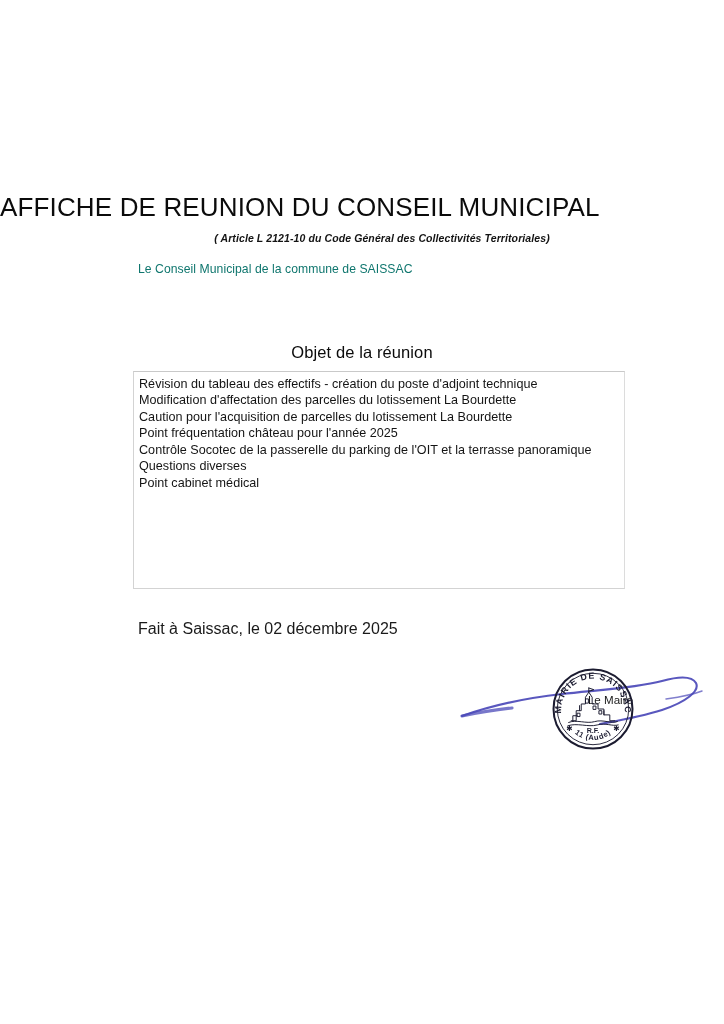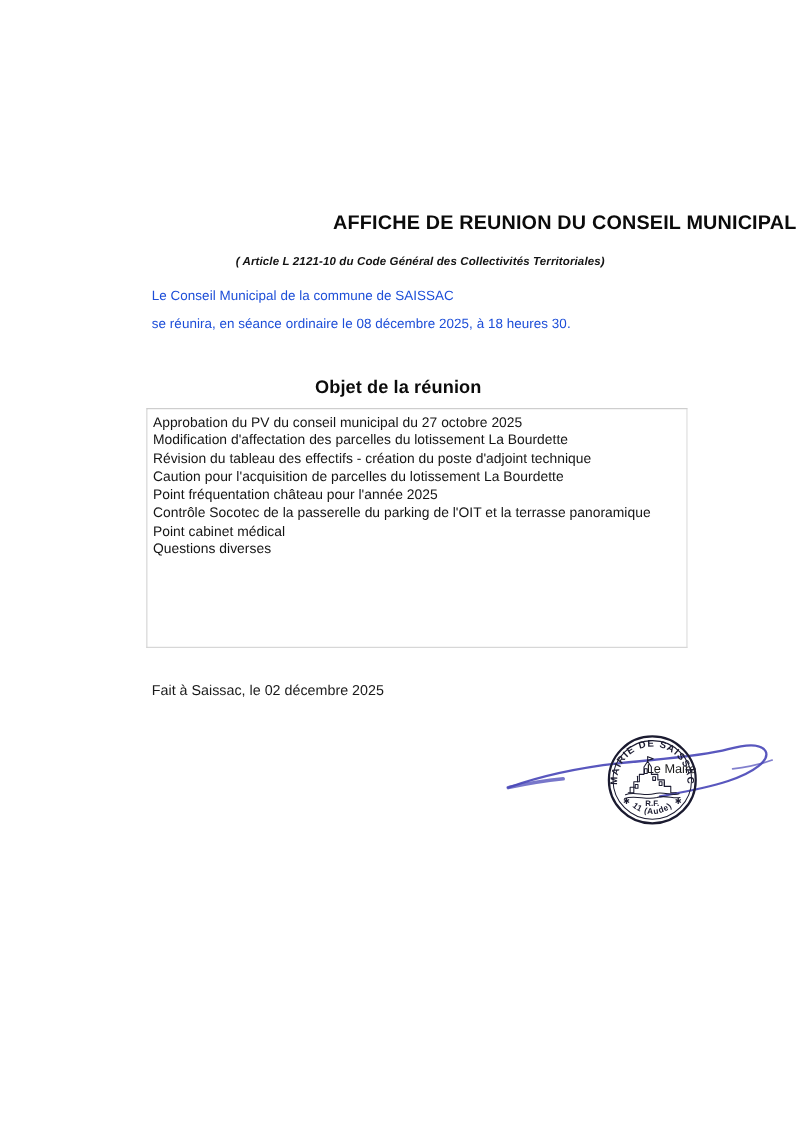--- a/index.html
+++ b/index.html
@@ -23,23 +23,23 @@
     inset: 0;
     background: #ffffff;
   }
 
   
   .doc-title {
     position: absolute;
     left: 0;
     right: 0;
     top: 192px;
-    text-align: right;
-    font-size: 18px;
-    font-weight: bold;
+    text-align: left;
+    font-size: 26px;
+    font-weight: normal;
     letter-spacing: 0.15px;
     color: #0b0b0b;
     white-space: nowrap;
   }
 
   .doc-subtitle {
     position: absolute;
     left: 0;
     right: 0;
     top: 232px;
@@ -50,35 +50,35 @@
     color: #131313;
     letter-spacing: 0.1px;
     margin-left: 40px;
   }
 
   
   .intro {
     position: absolute;
     left: 138px;
     font-size: 12.2px;
-    color: #1d4ed8;
+    color: #0f766e;
     letter-spacing: 0.05px;
   }
   .intro-1 { top: 262px; }
   .intro-2 { top: 287px; }
 
   
   .objet-heading {
     position: absolute;
     left: 0;
     right: 0;
     top: 343px;
     text-align: center;
     font-size: 16.5px;
-    font-weight: bold;
+    font-weight: normal;
     color: #0b0b0b;
     letter-spacing: 0.1px;
   }
 
   
   .agenda-box {
     position: absolute;
     left: 133px;
     top: 371px;
     width: 492px;
@@ -97,21 +97,21 @@
     color: #141414;
     letter-spacing: 0.02px;
     white-space: normal;
   }
 
   
   .fait-line {
     position: absolute;
     left: 138px;
     top: 620px;
-    font-size: 13px;
+    font-size: 16px;
     color: #1a1a1a;
   }
 
   .le-maire {
     position: absolute;
     left: 0;
     top: 645px;
     width: 633px;
     text-align: right;
     font-size: 11.6px;
@@ -143,33 +143,31 @@
 <body>
 
 <div class="page">
 
   <div class="doc-title">AFFICHE DE REUNION DU CONSEIL MUNICIPAL</div>
 
   <div class="doc-subtitle">( Article L 2121-10 du Code Général des Collectivités Territoriales)</div>
 
   <div class="intro intro-1">Le Conseil Municipal de la commune de SAISSAC</div>
 
-  <div class="intro intro-2">se réunira, en séance ordinaire le 08 décembre 2025, à 18 heures 30.</div>
 
   <div class="objet-heading">Objet de la réunion</div>
 
   <div class="agenda-box">
-    <div class="agenda-item">Approbation du PV du conseil municipal du 27 octobre 2025</div>
+    <div class="agenda-item">Révision du tableau des effectifs - création du poste d'adjoint technique</div>
     <div class="agenda-item">Modification d'affectation des parcelles du lotissement La Bourdette</div>
-    <div class="agenda-item">Révision du tableau des effectifs - création du poste d'adjoint technique</div>
     <div class="agenda-item">Caution pour l'acquisition de parcelles du lotissement La Bourdette</div>
     <div class="agenda-item">Point fréquentation château pour l'année 2025</div>
     <div class="agenda-item">Contrôle Socotec de la passerelle du parking de l'OIT et la terrasse panoramique</div>
+    <div class="agenda-item">Questions diverses</div>
     <div class="agenda-item">Point cabinet médical</div>
-    <div class="agenda-item">Questions diverses</div>
   </div>
 
   <div class="fait-line">Fait à Saissac, le 02 décembre 2025</div>
 
   <div class="le-maire">Le Maire</div>
 
   <div class="signature-layer">
     <svg width="290" height="110" viewBox="0 0 290 110" fill="none" aria-hidden="true">
       <path d="M32 66 C 60 56, 96 48, 132 44 C 168 40, 206 38, 232 31 C 250 26, 262 26, 266 33
                C 270 41, 256 52, 232 60 C 210 67, 186 71, 170 74" stroke="#4b49b8" stroke-width="2.1" stroke-linecap="round" fill="none" opacity="0.92"></path>

